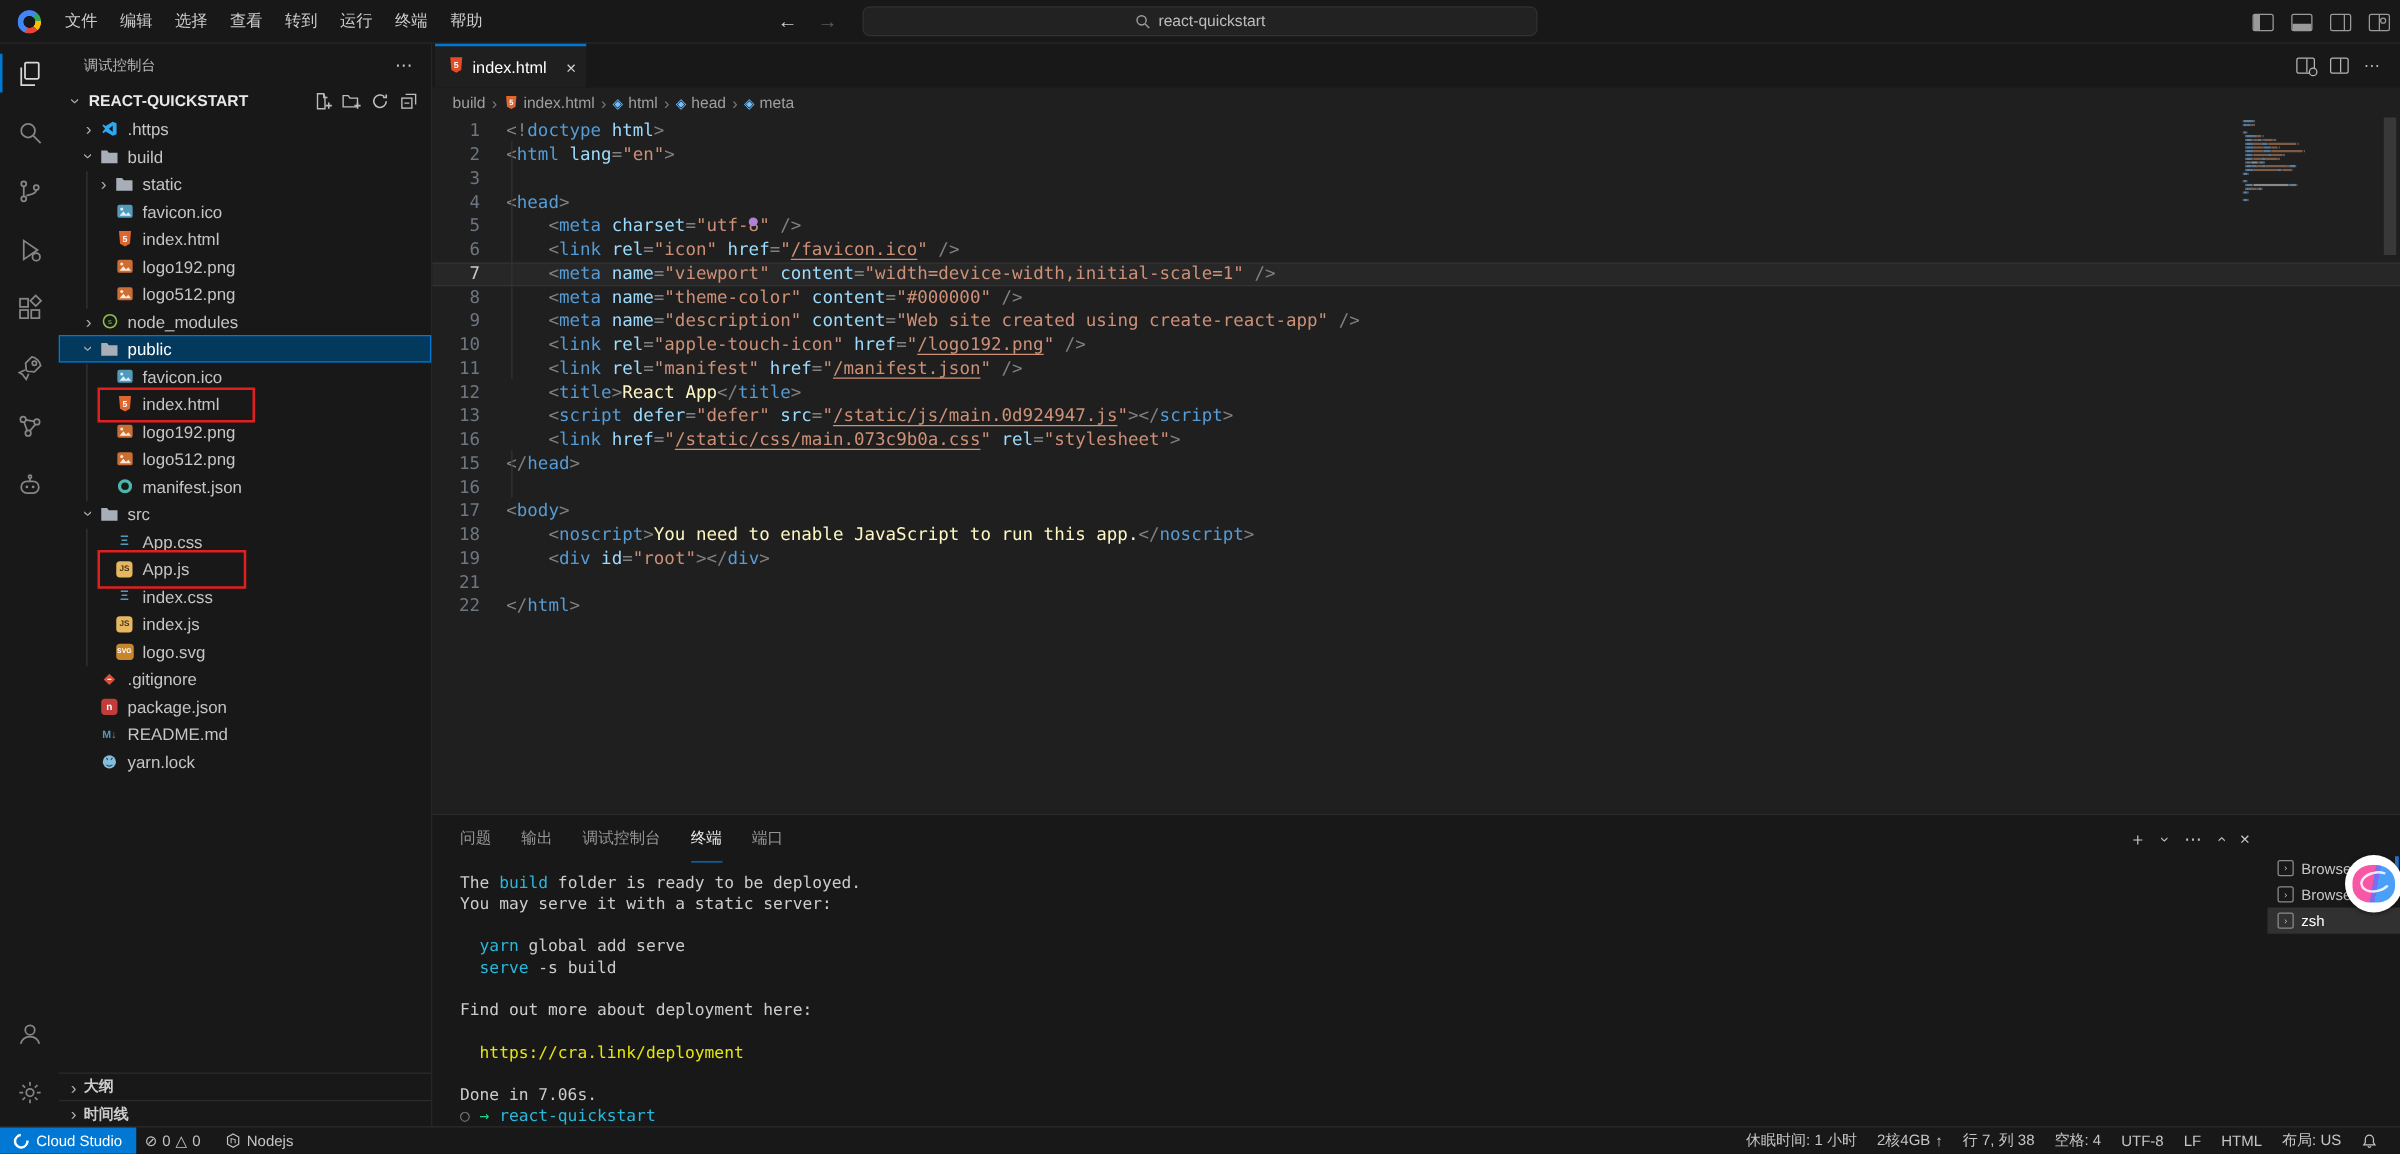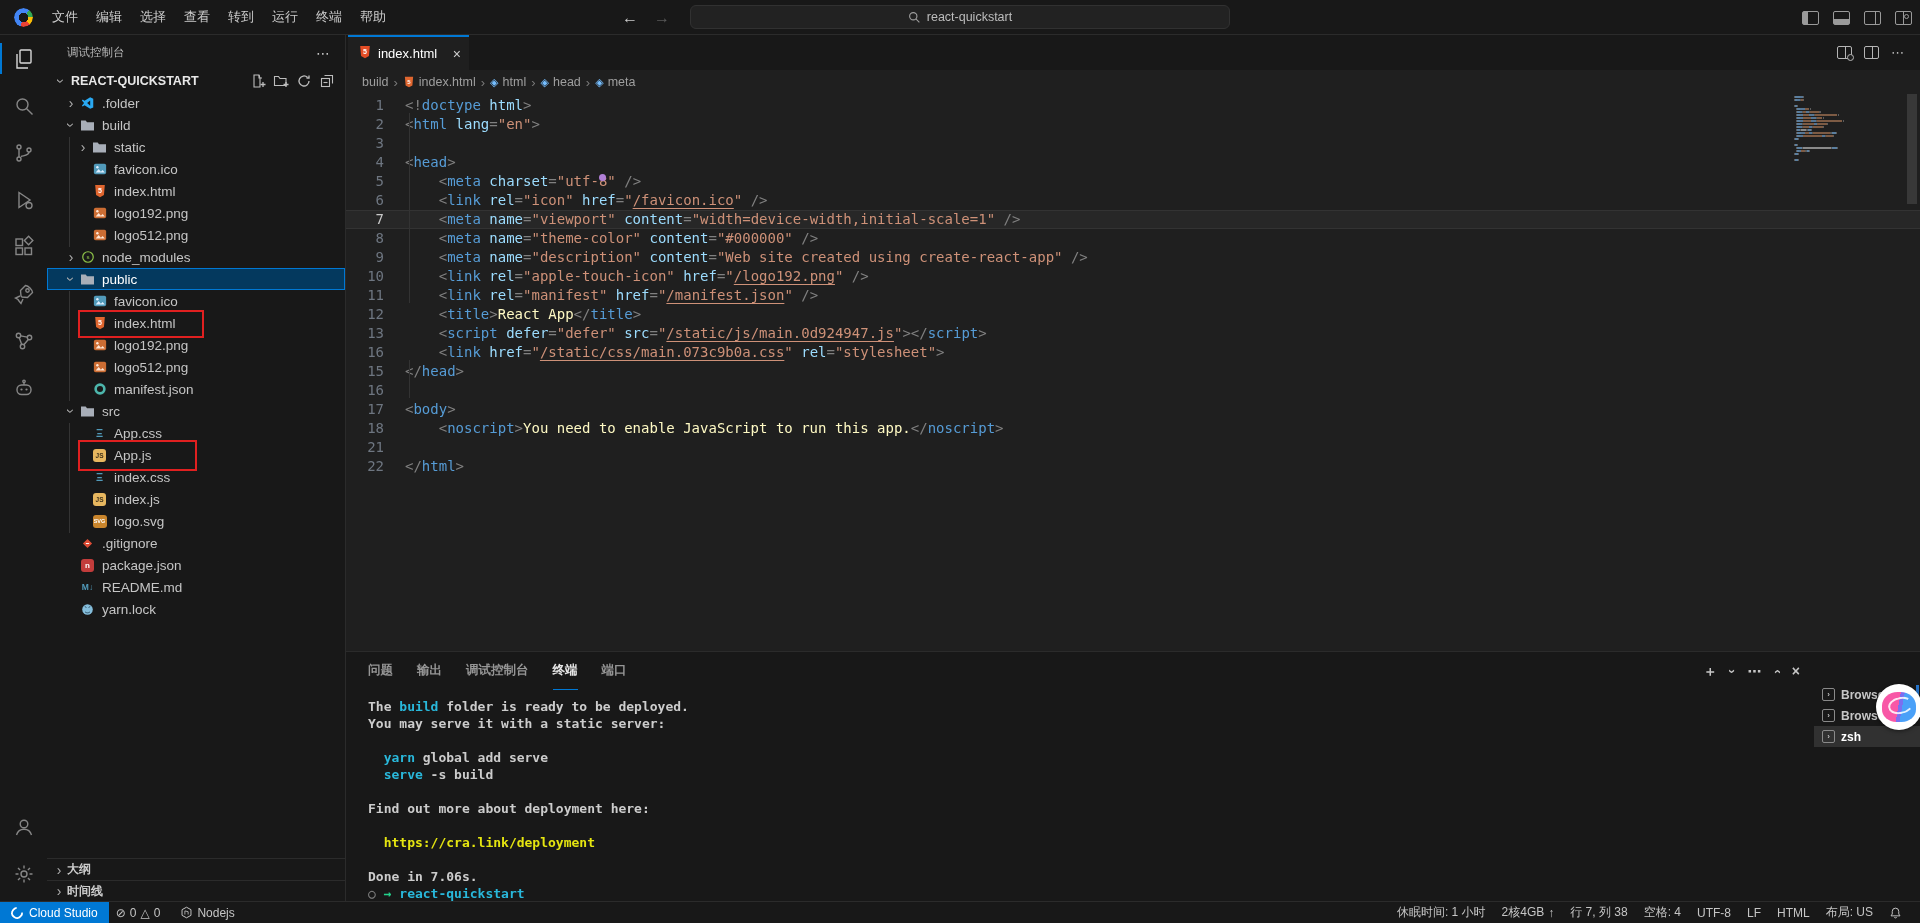--- a/index.html
+++ b/index.html
@@ -83,21 +83,21 @@
   .c-link{text-decoration:underline; text-underline-offset:3px;}
   #indent-guide-1 { position:absolute; left:63px; top:78px; width:1px; height:190px; background:#333333; }
   #indent-guide-2 { position:absolute; left:63px; top:325px; width:1px; height:38px; background:#333333; }
   #collab-cursor { position:absolute; left:253px; top:139px; width:7px; height:7px; border-radius:50%; background:#b180d7; z-index:5; }
   #minimap { position:absolute; right:26px; top:61px; width:100px; }
   .mm-row { height:2px; margin-bottom:1px; white-space:nowrap; overflow:hidden; }
   .mm-seg { display:inline-block; height:2px; vertical-align:top; }
   #editor-scrollbar { position:absolute; right:3px; top:59px; width:10px; height:110px; background:rgba(121,121,121,0.28); }
 
   
-  #panel { position:absolute; left:346px; top:651px; width:1574px; height:250px; background:#181818; border-top:1px solid #2b2b2b;font-weight:bold; }
+  #panel { position:absolute; left:346px; top:651px; width:1574px; height:250px; background:#181818; border-top:1px solid #2b2b2b; }
   #panel-tabs { height:38px; display:flex; align-items:center; padding-left:22px; gap:24px; }
   .panel-tab { font-size:12.5px; color:#969696; height:38px; display:flex; align-items:center; cursor:pointer; border-bottom:1px solid transparent; }
   .panel-tab.active { color:#e7e7e7; border-bottom:1px solid #0078d4; }
   #panel-actions { position:absolute; right:120px; top:0; height:38px; display:flex; align-items:center; gap:13px; color:#c5c5c5; font-size:14px; }
   #panel-actions .pa { cursor:pointer; line-height:1; }
   #panel-actions .chev-s { display:inline-block; transform:rotate(90deg); font-size:13px; }
   #panel-actions .chev-up { display:inline-block; transform:rotate(-90deg); font-size:13px; }
   #terminal { position:absolute; left:22px; top:46px; font-size:13px; line-height:17px; }
   .term-line { white-space:pre; font-family:"DejaVu Sans Mono",monospace; height:17px; }
   .t-w{color:#cccccc} .t-c{color:#29b8db} .t-y{color:#e5e510} .t-g{color:#23d18b} .t-dim{color:#808080}
@@ -273,21 +273,21 @@
     </span>
   </div>
   <div id="tree">
       <div class="tree-row" style="padding-left: 16px;">
         <span class="chev ">›</span>
         <span class="ficon">
           <svg width="14" height="14" viewBox="0 0 16 16">
             <path fill="#2aa9f2" d="M10.5 1.5L14 3v10l-3.5 1.5L4 10.5 2 12l-1-1 2.5-3L1 5l1-1 2 1.5zM10.5 5L7 8l3.5 3z"></path>
           </svg>
         </span>
-        <span>.folder</span>
+        <span>.https</span>
       </div>
       <div class="tree-row" style="padding-left: 16px;">
         <span class="chev down">›</span>
         <span class="ficon">
           <svg width="15" height="13" viewBox="0 0 16 14">
             <path fill="#a8aeb8" d="M1 1.5h5l1.5 2H15v9H1z"></path>
           </svg>
         </span>
         <span>build</span>
       </div>
@@ -610,20 +610,24 @@
         <span class="ln">16</span>
         <span class="lc"></span>
       </div>
       <div class="code-line">
         <span class="ln">17</span>
         <span class="lc"><span class="c-pun">&lt;</span><span class="c-tag">body</span><span class="c-pun">&gt;</span></span>
       </div>
       <div class="code-line">
         <span class="ln">18</span>
         <span class="lc"><span class="c-txt">    </span><span class="c-pun">&lt;</span><span class="c-tag">noscript</span><span class="c-pun">&gt;</span><span class="c-txt">You need to enable JavaScript to run this app.</span><span class="c-pun">&lt;/</span><span class="c-tag">noscript</span><span class="c-pun">&gt;</span></span>
+      </div>
+      <div class="code-line">
+        <span class="ln">19</span>
+        <span class="lc"><span class="c-txt">    </span><span class="c-pun">&lt;</span><span class="c-tag">div</span><span class="c-attr"> id</span><span class="c-pun">=</span><span class="c-str">"root"</span><span class="c-pun">&gt;&lt;/</span><span class="c-tag">div</span><span class="c-pun">&gt;</span></span>
       </div>
       <div class="code-line">
         <span class="ln">21</span>
         <span class="lc"></span>
       </div>
       <div class="code-line">
         <span class="ln">22</span>
         <span class="lc"><span class="c-pun">&lt;/</span><span class="c-tag">html</span><span class="c-pun">&gt;</span></span>
       </div>
     </div>

